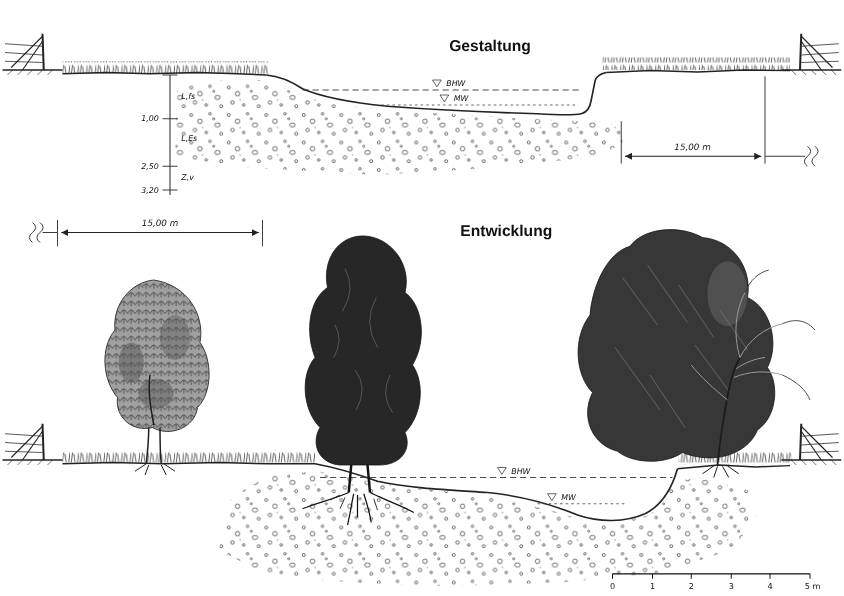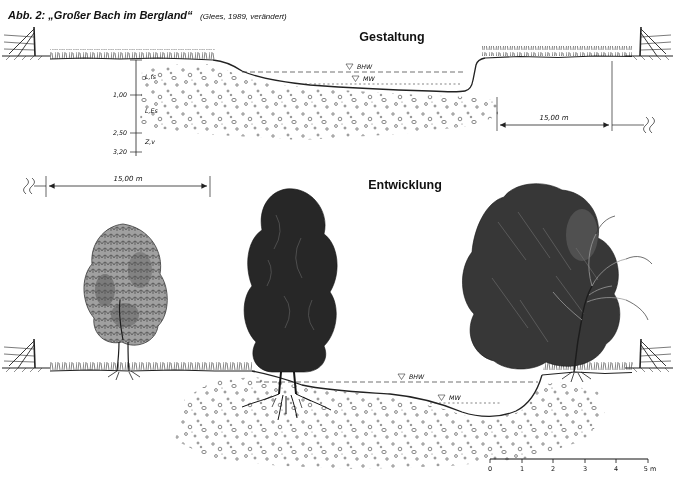--- a/index.html
+++ b/index.html
@@ -14,24 +14,20 @@
   .sm{font-size:6.3px;font-style:italic;}
   .dim{font-size:7px;font-style:italic;}
   .num{font-size:6.5px;}
   .ln{stroke:#222;fill:none;}
 </style>
 </head>
 <body>
 
 <div id="fig">
 
-  <div id="caption">
-    <span class="main">Abb. 2: „Großer Bach im Bergland“</span>
-    <span class="src">(Glees, 1989, verändert)</span>
-  </div>
 
   <svg width="675" height="477" viewBox="0 0 675 477">
     <defs>
       <marker id="arrow" viewBox="0 0 10 10" refX="10" refY="5" markerWidth="7" markerHeight="7" orient="auto-start-reverse">
         <path d="M0,0 L10,5 L0,10 z" fill="#222"></path>
       </marker>
       <pattern id="grass" width="7" height="10" patternUnits="userSpaceOnUse">
         <path d="M1,10 L2,2 M4,10 L3,3 M6,10 L7,2" stroke="#2f2f2f" stroke-width="0.6" fill="none"></path>
       </pattern>
       <pattern id="stip" width="30" height="22" patternUnits="userSpaceOnUse">

